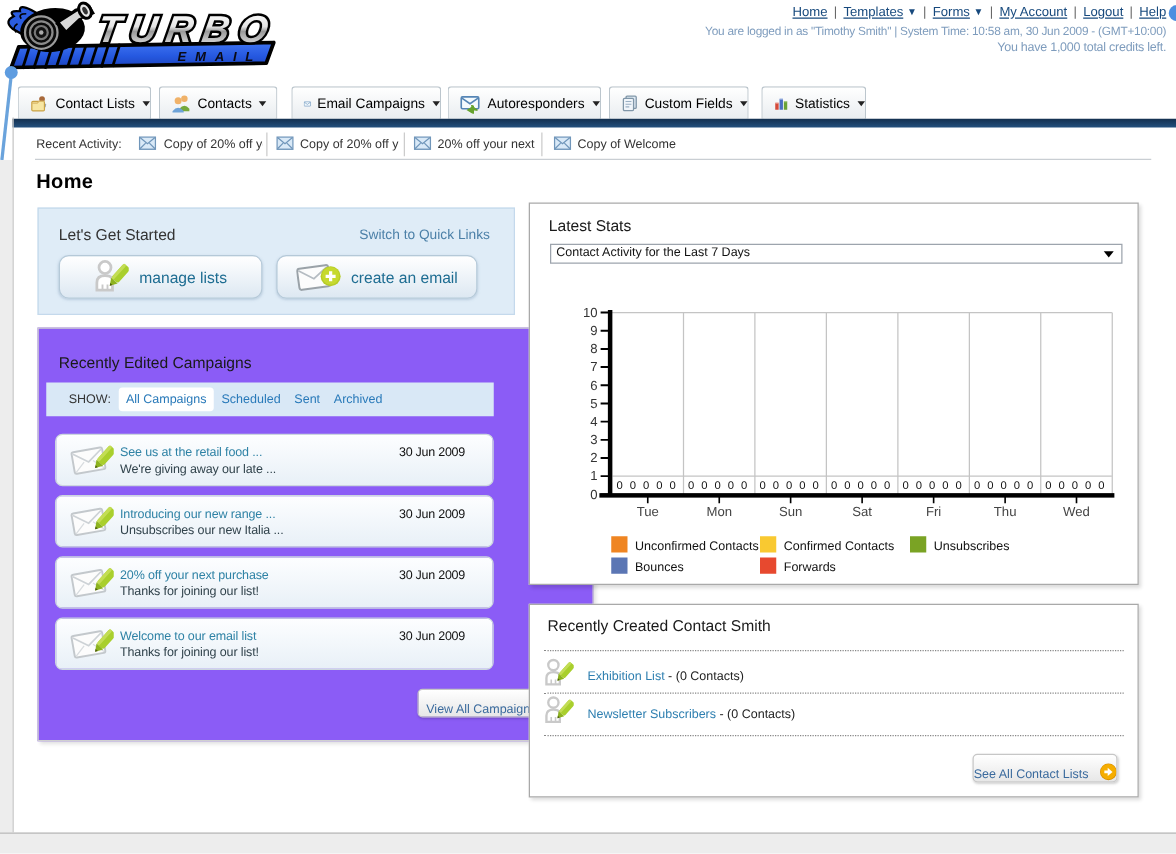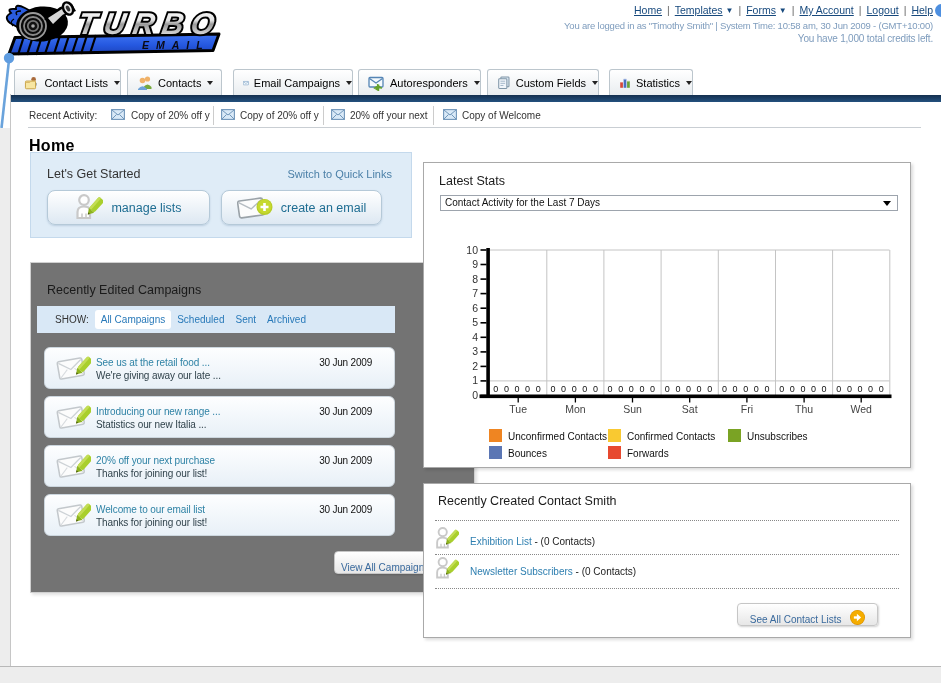--- a/index.html
+++ b/index.html
@@ -24,26 +24,26 @@
 .renv{position:absolute;top:7px}
 .rtxt{position:absolute;top:8px;font-size:10px;color:#333;white-space:nowrap}
 .rdiv{position:absolute;top:4px;width:1px;height:19px;background:#ccc}
 #hr1{position:absolute;left:28px;top:127px;width:893px;height:1px;background:#c9ced3}
 #home{position:absolute;left:29px;top:137px;font-size:16px;font-weight:bold;color:#000;letter-spacing:.3px}
 
 #gutterL{position:absolute;left:0;top:128px;width:10px;height:538px;background:#ededed}
 #vline{position:absolute;left:10px;top:94px;width:1px;height:572px;background:#c6c6c6}
 #bottomstrip{position:absolute;left:0;top:666px;width:941px;height:17px;background:#ededed;border-top:1px solid #b8b8b8}
 
-#panel1{position:absolute;left:30px;top:152px;width:382px;height:86px;background:#dfecf7;border:1px solid #c4d9ec}
+#panel1{position:absolute;left:30px;top:166px;width:382px;height:86px;background:#dfecf7;border:1px solid #c4d9ec}
 #panel1 h2{font-size:12.5px;font-weight:normal;color:#333;position:absolute;left:16px;top:14px}
 #switchq{position:absolute;right:19px;top:15px;font-size:11px;color:#4c80a8}
 .bigbtn{position:absolute;top:37px;height:35px;border:1px solid #b5c9d8;border-radius:8px;background:linear-gradient(#ffffff,#dde8f2);display:flex;align-items:center;justify-content:center;box-shadow:0 1px 2px rgba(120,150,180,.35)}
 .bigbtn span{font-size:12.5px;font-weight:normal;color:#1e6d92;margin-left:8px}
-#panel2{position:absolute;left:30px;top:262px;width:445px;height:331px;background:#737373;border:1px solid #d0d0d0;box-shadow:2px 2px 3px rgba(0,0,0,.12)}
+#panel2{position:absolute;left:30px;top:262px;width:445px;height:331px;background:#8b5cf6;border:1px solid #d0d0d0;box-shadow:2px 2px 3px rgba(0,0,0,.12)}
 #panel2 h2,#panel3 h2,#panel4 h2{font-size:12.5px;font-weight:normal;color:#1a1a1a;position:absolute}
 #showbar{position:absolute;left:6px;top:43px;width:358px;height:27px;background:#d9e8f6;display:flex;align-items:center;font-size:10px}
 #showbar .lbl{font-size:10px;color:#333;margin-left:18px}
 #showbar a{color:#2879b9}
 #showbar .pill{background:#fff;border-radius:3px;padding:4px 6px;margin-left:6px}
 .citem{position:absolute;left:13px;width:351px;height:42px;border:1px solid #ccd6de;border-radius:6px;background:linear-gradient(#fdfeff,#e8f0f7)}
 .citem .ttl{position:absolute;left:51px;top:9px;font-size:10px;letter-spacing:-.1px;color:#2e82a5;white-space:nowrap}
 .citem .sub{position:absolute;left:51px;top:22px;font-size:10px;letter-spacing:-.1px;color:#31434c;white-space:nowrap}
 .citem .dt{position:absolute;right:22px;top:9px;font-size:10px;letter-spacing:-.2px;color:#111}
 .cicon{position:absolute;left:10px;top:5px}
@@ -257,21 +257,21 @@
       </svg>
       <div class="ttl">See us at the retail food ...</div>
       <div class="sub">We're giving away our late ...</div>
       <div class="dt">30 Jun 2009</div>
     </div>
 <div class="citem" style="top:133px">
       <svg class="cicon" width="36" height="31" viewBox="0 0 32 30">
         <use href="#envpen"></use>
       </svg>
       <div class="ttl">Introducing our new range ...</div>
-      <div class="sub">Statistics our new Italia ...</div>
+      <div class="sub">Unsubscribes our new Italia ...</div>
       <div class="dt">30 Jun 2009</div>
     </div>
 <div class="citem" style="top:182px">
       <svg class="cicon" width="36" height="31" viewBox="0 0 32 30">
         <use href="#envpen"></use>
       </svg>
       <div class="ttl">20% off your next purchase</div>
       <div class="sub">Thanks for joining our list!</div>
       <div class="dt">30 Jun 2009</div>
     </div>
@@ -388,16 +388,16 @@
 <svg class="abs" style="left:11px;top:42px" width="24" height="25" viewBox="0 0 28 29">
       <use href="#penperson"></use>
     </svg>
 <div class="litem" style="top:52px"><a href="#">Exhibition List</a> - (0 Contacts)</div>
 <div class="dot" style="top:70px"></div>
 <svg class="abs" style="left:11px;top:72px" width="24" height="25" viewBox="0 0 28 29">
       <use href="#penperson"></use>
     </svg>
 <div class="litem" style="top:82px"><a href="#">Newsletter Subscribers</a> - (0 Contacts)</div>
 <div class="dot" style="top:104px"></div>
-<div class="viewbtn" style="right:32px;top:119px;width:141px">See All Contact Lists&nbsp;<svg width="15" height="15" viewBox="0 0 14 14" style="margin-left:6px">
+<div class="viewbtn" style="right:16px;top:119px;width:116px">See All Contact Lists&nbsp;<svg width="15" height="15" viewBox="0 0 14 14" style="margin-left:6px">
         <use href="#oarrow"></use>
       </svg></div>
 </div>
 
 </body></html>

